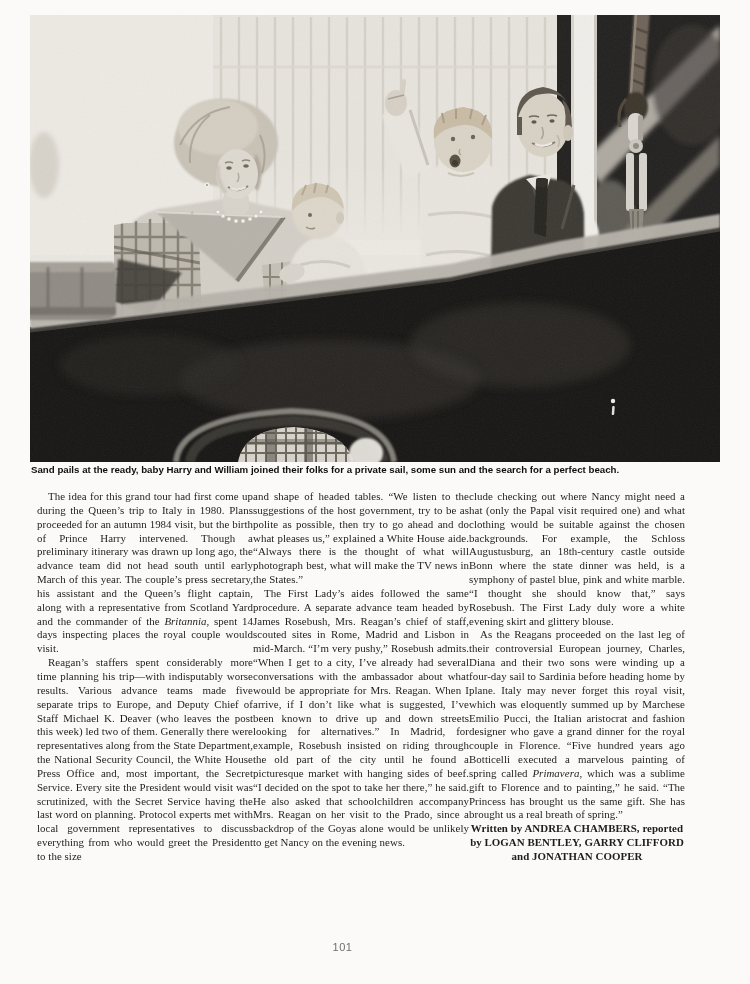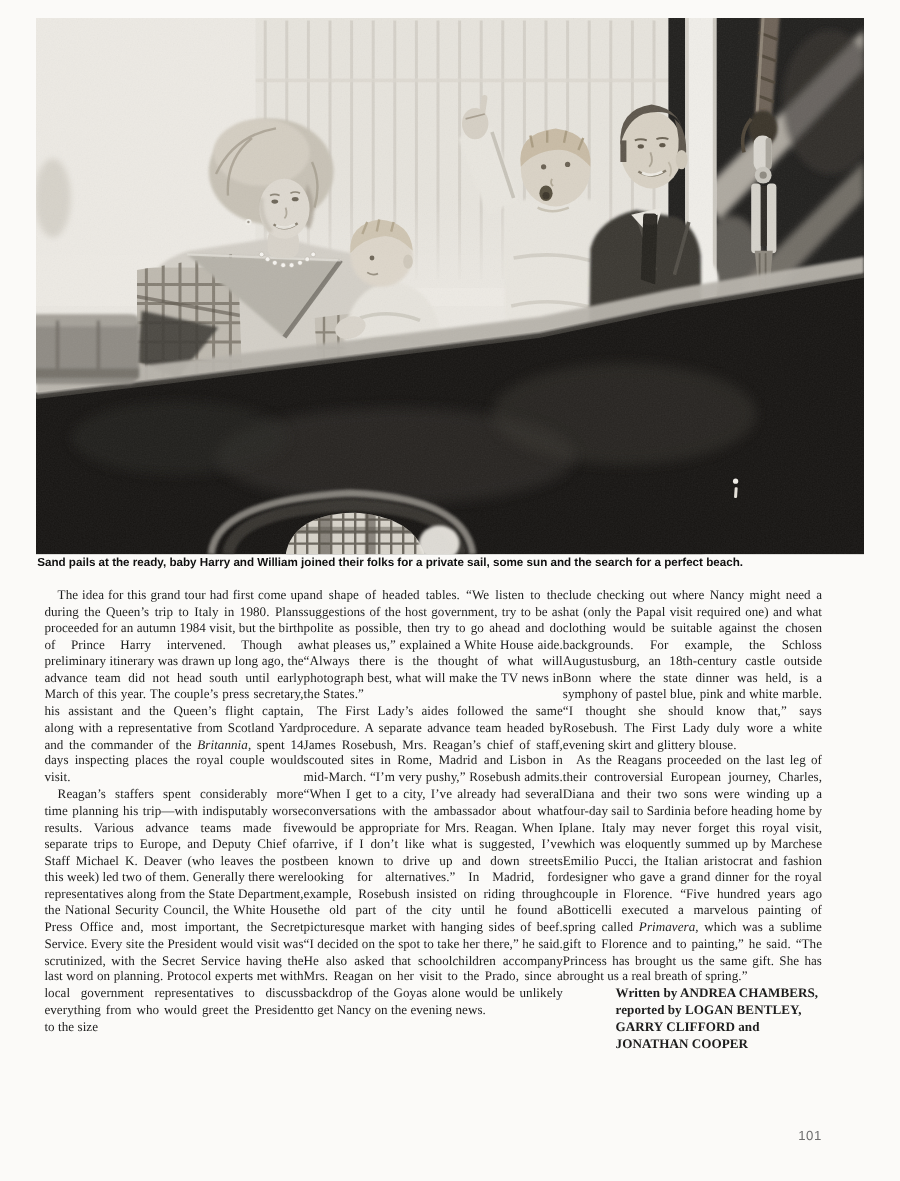--- a/index.html
+++ b/index.html
@@ -17,25 +17,25 @@
     font-size:9.7px; font-weight:bold; color:var(--caption_ink); letter-spacing:0; line-height:12px;
   }
   .article{
     position:absolute; left:37px; top:490px; width:676px;
     display:flex; 
     font-size:10.9px; line-height:13.85px; color:var(--ink); letter-spacing:0.05px;font-family:Liberation Serif, serif;
   }
   .colm{width:216px;}
   .para{margin:0; text-align:justify;}
   .para.indent{text-indent:11px;}
-  .para.plain{text-align:left;margin-left:44px;}
+  .para.plain{text-align:center;}
   .it{font-style:italic;}
   .bd{font-weight:bold;}
   .page-number{
-    position:absolute; left:0; top:941px; width:685px; text-align:right;
+    position:absolute; left:0; top:941px; width:685px; text-align:center;
     font-size:11px; color:var(--page_number_ink); letter-spacing:0.5px;
   }
 </style>
 </head>
 <body>
 
 <div class="page">
 
   <div class="photo-region">
     <svg width="690" height="447" viewBox="0 0 690 447" role="img" aria-label="Black-and-white photo: Princess Diana holding baby Harry, Prince William waving, and Prince Charles aboard the royal yacht behind a dark hull railing">

